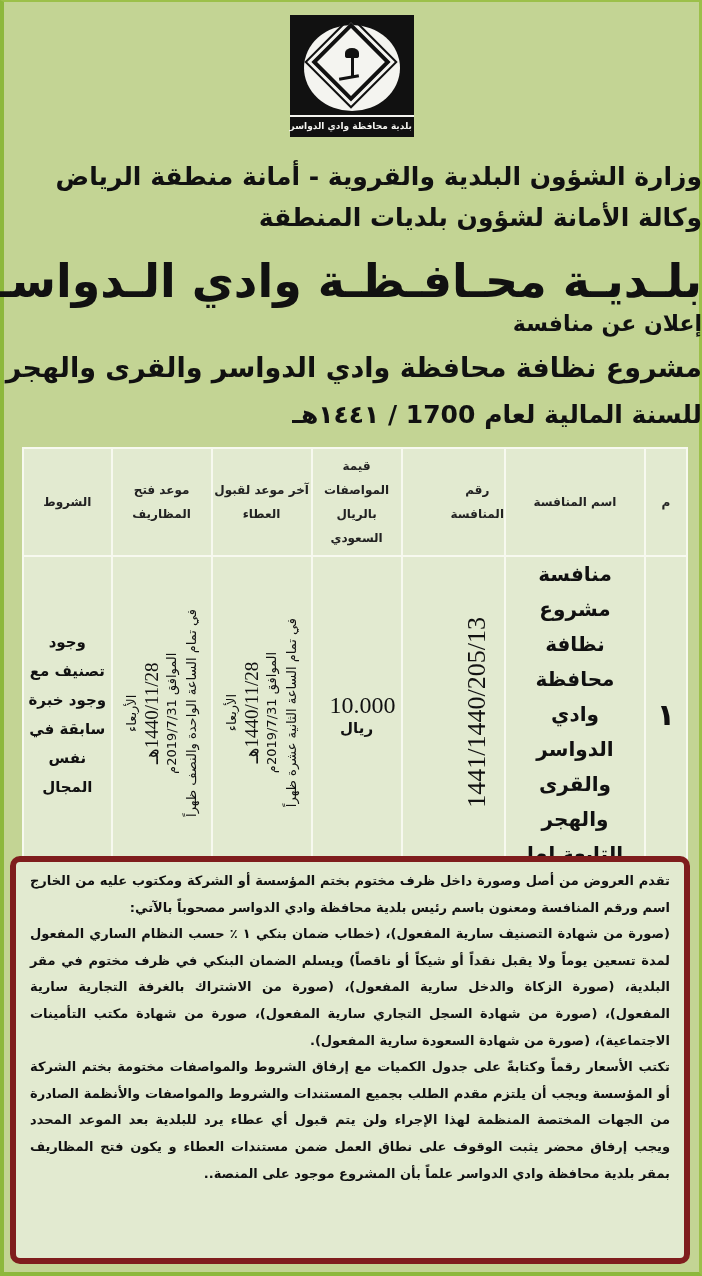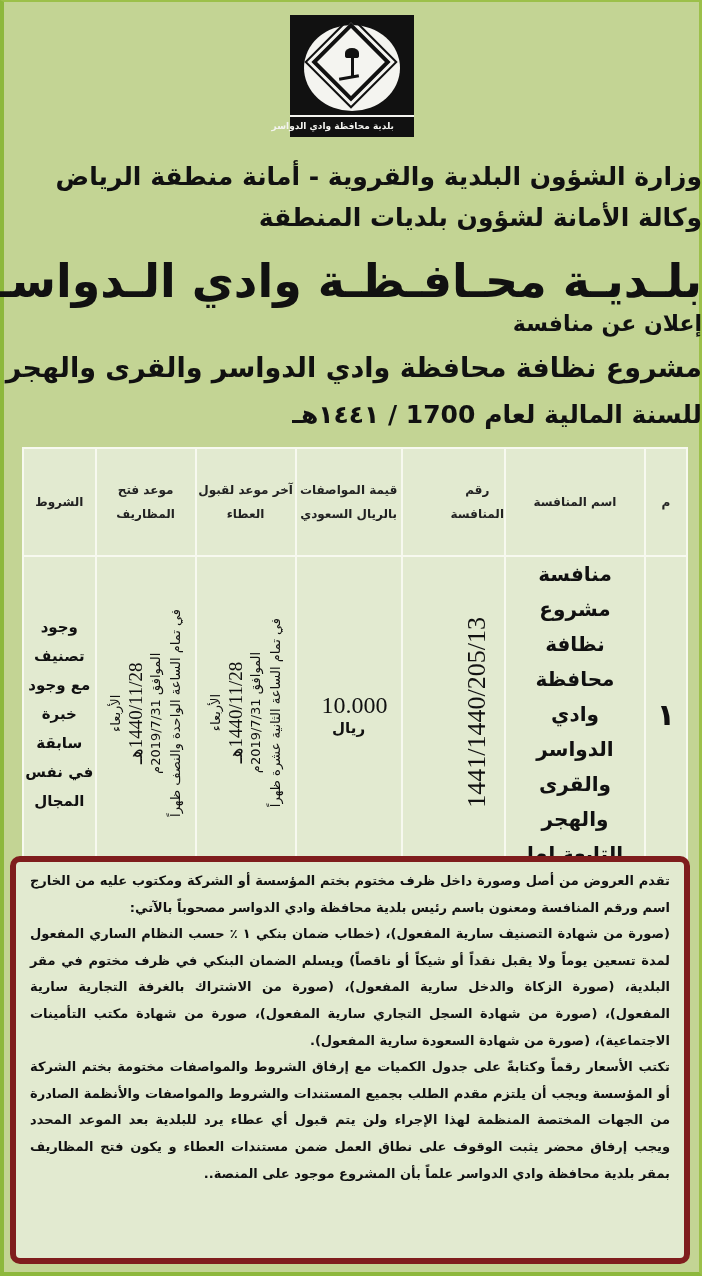--- a/index.html
+++ b/index.html
@@ -33,21 +33,21 @@
     background: #f4f4f0;
   }
   .logo .palm {
     position: absolute; left: 55px; top: 33px; width: 14px; height: 34px;
   }
   .logo .palm .crown { width: 14px; height: 10px; background:#111; border-radius: 50% 50% 20% 20%; }
   .logo .palm .trunk { width: 3px; height: 18px; margin: 0 auto; background:#111; }
   .logo .palm .swords { width: 20px; height: 3px; margin-left:-3px; background:#111; transform: rotate(-10deg);}
   .logo .bar { position: absolute; left: 0; right: 0; top: 100px; height: 2px; background:#f4f4f0; }
   .logo .caption {
-    position: absolute; left: 6px; right: 20px; top: 106px;
+    position: absolute; left: 6px; right: 2px; top: 106px;
     color: #f4f4f0; font-size: 9px; font-weight: bold; text-align: center;
     font-family: "DejaVu Sans", sans-serif; white-space: nowrap;
   }
   .h {
     position: absolute; left: 0; right: 0; font-weight: bold;
     font-family: "DejaVu Sans", sans-serif; white-space: nowrap;
   }
   .h1 { top: 162px; font-size: 25px; }
   .h2 { top: 203px; font-size: 25px; }
   .h3 { top: 254px; font-size: 46px; letter-spacing: 6px; }
@@ -63,21 +63,21 @@
   .table th, .table td {
     border: 2px solid #f7f9ef; text-align: center; vertical-align: middle;
   }
   .table th {
     height: 108px; font-size: 12px; font-weight: bold; line-height: 24px; color:#222;
   }
   .table td { height: 284px; }
   .c-no { width: 42px; font-size: 30px; font-weight: bold; }
   .c-name { width: 140px; font-size: 20px; font-weight: bold; line-height: 35px; padding: 0 12px; }
   .c-num { width: 70px; padding-left: 48px; }
-  .c-val { width: 106px; font-family: "Liberation Serif", serif; }
+  .c-val { width: 90px; font-family: "Liberation Serif", serif; }
   .c-val .amount { font-size: 24px; display:block;padding-left:12px; }
   .c-val .cur { font-family: "DejaVu Sans", sans-serif; font-size: 15px; font-weight: bold; display:block; }
   .c-dl, .c-op { width: 100px; }
   .c-cond { font-size: 15px; font-weight: bold; line-height: 29px; }
   .vert {
     writing-mode: vertical-rl; transform: rotate(180deg);
     margin: 0 auto; display: inline-block;
   }
   .vert.big { font-family: "Liberation Serif", serif; font-size: 26px; white-space: nowrap; }
   .vert.dates { font-size: 13px; line-height: 20px; text-align: center; }

